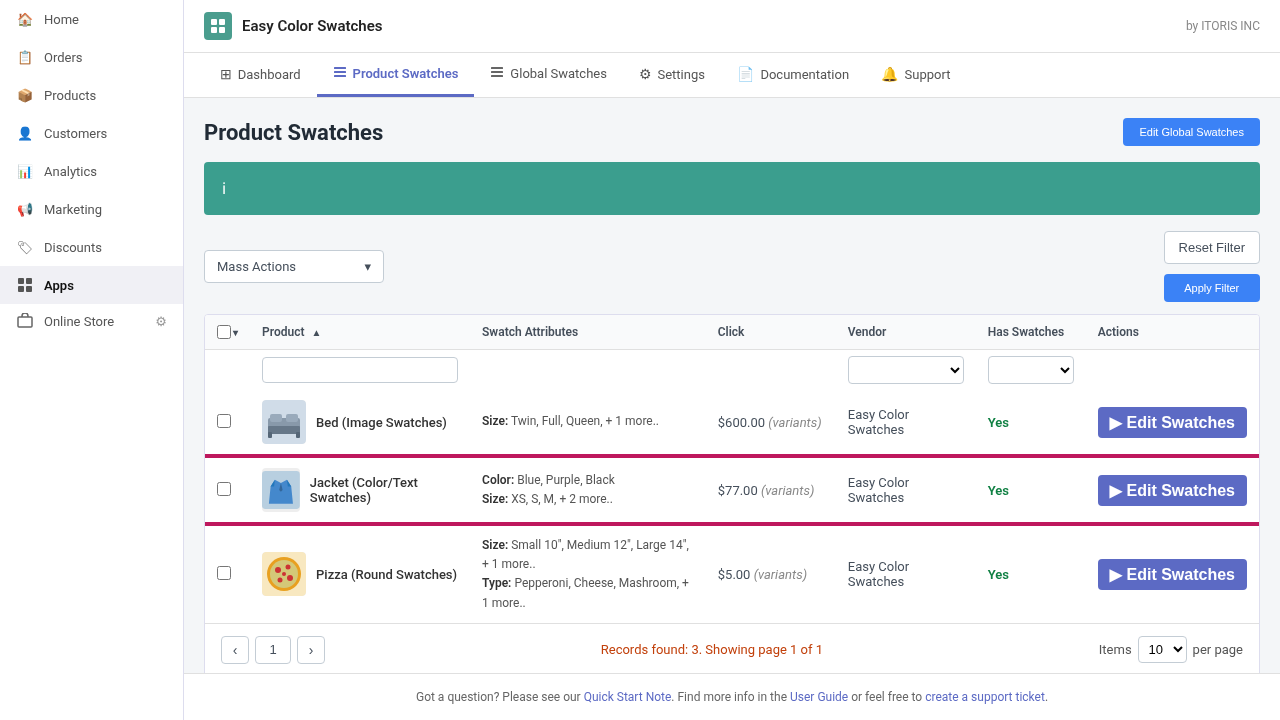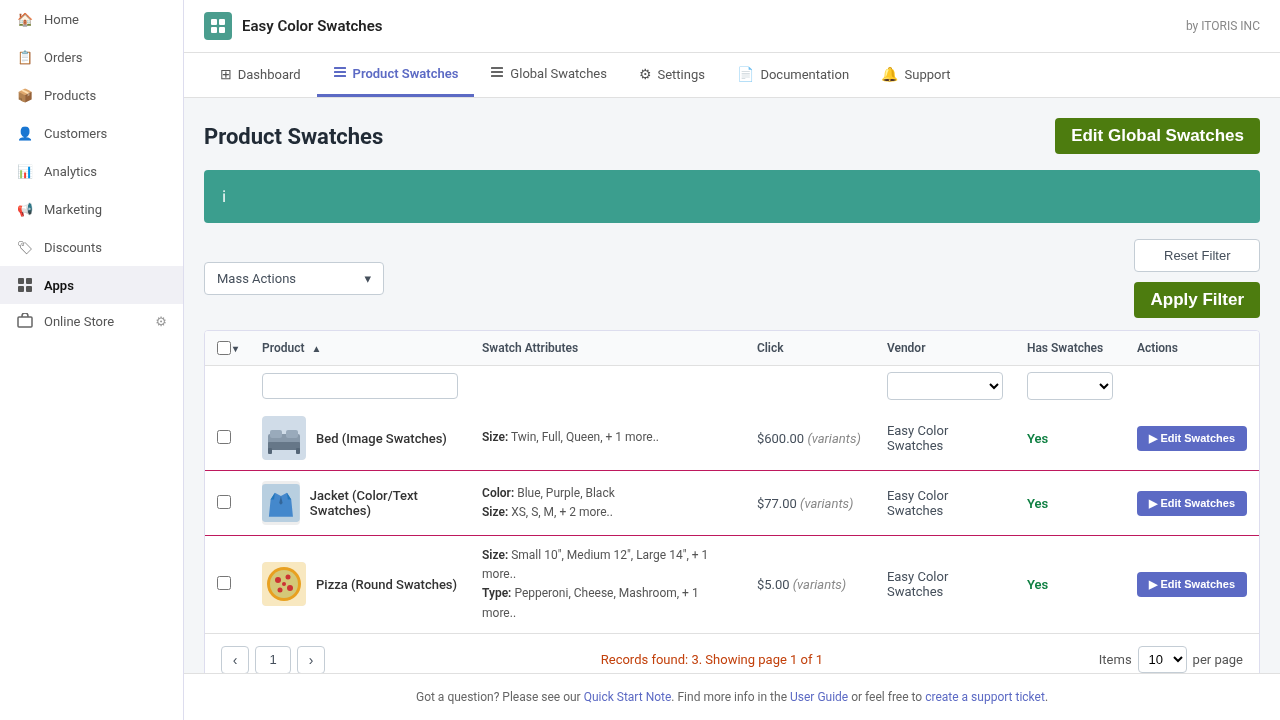--- a/index.html
+++ b/index.html
@@ -29,53 +29,53 @@
     
     .nav-tabs { background: #fff; border-bottom: 1px solid #e0e0e0; padding: 0 20px; display: flex; align-items: flex-end; gap: 0; }
     .nav-tab { display: flex; align-items: center; gap: 6px; padding: 12px 16px; cursor: pointer; font-size: 13px; color: #555; border-bottom: 3px solid transparent; white-space: nowrap; }
     .nav-tab.active { color: #5c6ac4; border-bottom: 3px solid #5c6ac4; font-weight: 600; }
     .tab-icon { font-size: 14px; }
 
     
     .page-content { flex: 1; overflow-y: auto; padding: 20px; background: #f4f6f8; }
     .page-header { display: flex; align-items: center; justify-content: space-between; margin-bottom: 16px; }
     .page-title { font-size: 22px; font-weight: 700; color: #212b36; }
-    .btn-primary { background: #4d7c0f; color: #fff; border: none; padding: 8px 16px; border-radius: 4px; cursor: pointer; font-size: 17px; font-weight: 700; }
+    .btn-primary { background: #3b82f6; color: #fff; border: none; padding: 8px 16px; border-radius: 4px; cursor: pointer; font-size: 11px; font-weight: 400; }
 
     
     .info-banner { background: #3b9e8e; color: #fff; padding: 14px 18px; border-radius: 4px; margin-bottom: 16px; display: flex; gap: 10px; align-items: flex-start; font-size: 13px; line-height: 1.5; }
     .info-banner .info-icon { font-size: 16px; margin-top: 1px; flex-shrink: 0; }
 
     
     .filter-row { display: flex; align-items: center; justify-content: space-between; margin-bottom: 12px; }
     .filter-left { display: flex; align-items: flex-start; gap: 10px; }
     .mass-actions-select { display: flex; align-items: center; gap: 6px; background: #fff; border: 1px solid #c4cdd5; border-radius: 4px; padding: 8px 12px; cursor: pointer; font-size: 13px; color: #454f5b; min-width: 180px; justify-content: space-between; }
     .filter-right { display: flex; gap: 10px; flex-direction: column; }
     .btn-outline { background: #fff; border: 1px solid #c4cdd5; color: #454f5b; padding: 8px 14px; border-radius: 4px; cursor: pointer; font-size: 13px; font-weight: 500; }
 
     
     .table-container { background: #fff; border: 1px solid #dde; border-radius: 4px; overflow: hidden; }
     table { width: 100%; border-collapse: collapse; }
     thead tr { background: #f9fafb; border-bottom: 1px solid #e0e0e0; }
     th { padding: 10px 12px; text-align: left; font-size: 12px; font-weight: 600; color: #454f5b; white-space: nowrap; }
-    tbody tr { border-bottom: 1px solid #be185d; }
+    tbody tr { border-bottom: 4px solid #be185d; }
     tbody tr:last-child { border-bottom: none; }
     td { padding: 10px 12px; font-size: 13px; color: #454f5b; vertical-align: middle; }
     .filter-row-tr td { padding: 6px 12px; }
     .filter-input { border: 1px solid #c4cdd5; border-radius: 4px; padding: 5px 8px; width: 100%; font-size: 12px; }
     .filter-select { border: 1px solid #c4cdd5; border-radius: 4px; padding: 5px 8px; width: 100%; font-size: 12px; background: #fff; }
     .product-cell { display: flex; align-items: center; gap: 10px; }
     .product-img { width: 44px; height: 44px; border-radius: 4px; object-fit: cover; background: #eee; display: flex; align-items: center; justify-content: center; overflow: hidden; }
     .product-name { font-weight: 500; color: #333; }
     .swatch-attrs { font-size: 12px; color: #555; line-height: 1.6; }
     .swatch-attrs strong { font-weight: 600; color: #333; }
     .price-cell { white-space: nowrap; }
     .price-cell em { color: #888; font-style: italic; }
     .yes-badge { color: #108043; font-weight: 600; }
-    .edit-btn { background: #5c6ac4; color: #fff; border: none; padding: 6px 12px; border-radius: 4px; cursor: pointer; font-size: 11px; font-weight: 600; white-space: nowrap; }
+    .edit-btn { background: #5c6ac4; color: #fff; border: none; padding: 6px 12px; border-radius: 4px; cursor: pointer; font-size: 16px; font-weight: 600; white-space: nowrap; }
     .col-checkbox { width: 40px; }
     .col-product { width: 220px; }
     .col-swatch { }
     .col-price { width: 130px; }
     .col-vendor { width: 140px; }
     .col-has { width: 110px; }
     .col-actions { width: 130px; }
     .check-header { display: flex; align-items: center; gap: 2px; }
     .sort-arrow { font-size: 10px; margin-left: 4px; }
 

